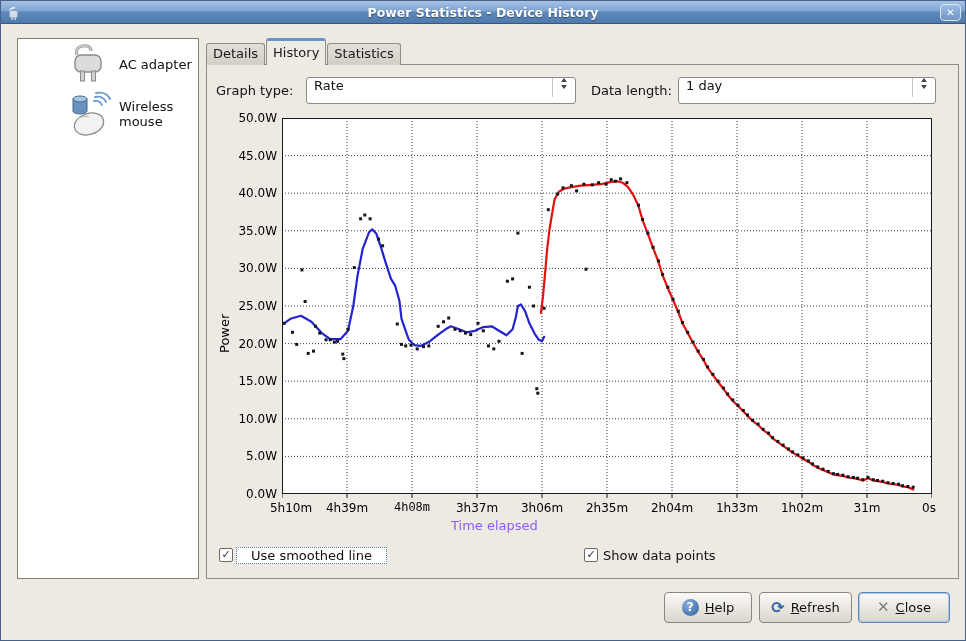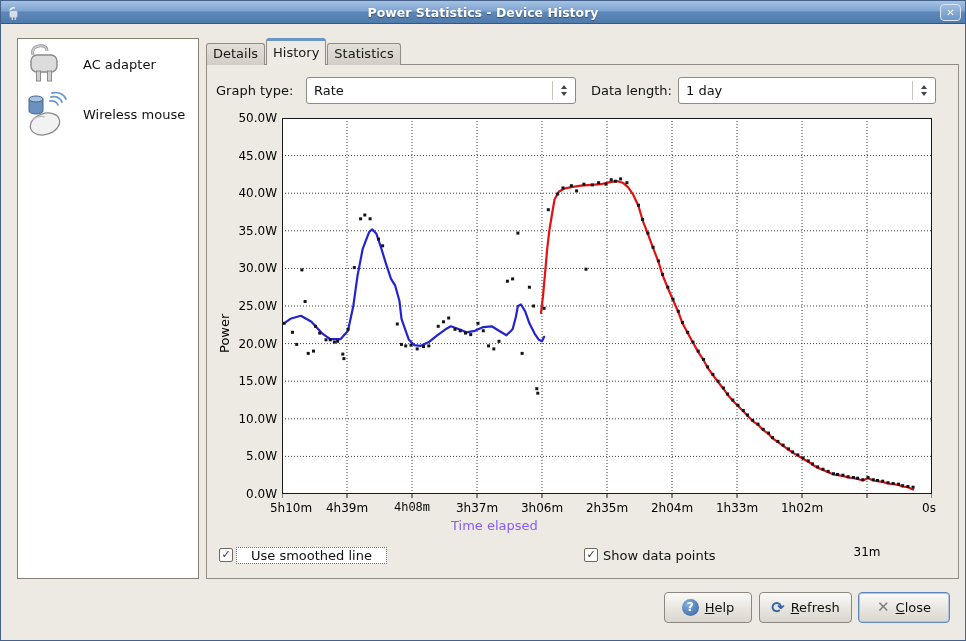--- a/index.html
+++ b/index.html
@@ -11,35 +11,35 @@
             background:linear-gradient(#a6c2e2 0%,#7da4d3 45%,#5e88ba 50%,#4f7aac 100%);
             border-bottom:1px solid #3a567c;display:flex;align-items:center;justify-content:center;}
   .titlebar .title{color:#fff;font-weight:bold;font-size:12.5px;text-shadow:0 1px 1px rgba(0,0,0,.4);}
   .tb-icon{position:absolute;left:5px;top:3px;width:17px;height:17px;}
   .tb-close{position:absolute;right:4px;top:3px;width:21px;height:17px;cursor:default;
             background:linear-gradient(#9dbce2,#6d96c6);border:1px solid #d9e5f3;border-radius:4px;
             color:#fff;font-size:10px;line-height:15px;text-align:center;font-weight:bold;}
   
   .sidebar{position:absolute;left:16px;top:37px;width:182px;height:541px;background:#fff;
            border:1px solid #857f74;}
-  .dev-row{height:50px;display:flex;align-items:center;gap:16px;padding-left:5px;font-size:13px;color:#111;}
+  .dev-row{height:50px;display:flex;align-items:center;gap:8px;padding-left:5px;font-size:13px;color:#111;margin-left:44px;}
   .dev-row.selected{background:linear-gradient(#6e97c4,#5480b1);color:#fff;}
   .dev-icon{width:44px;height:46px;flex:0 0 44px;}
   
   .tabbar{position:absolute;left:205px;top:39px;height:25px;display:flex;align-items:flex-end;z-index:3;}
   .tab{height:22px;line-height:20px;padding:0 6px;font-size:13px;color:#1a1a1a;cursor:default;
        background:linear-gradient(#e3dfd9,#d2cec7);border:1px solid #918d86;border-bottom:none;
        border-radius:3px 3px 0 0;margin-right:1px;}
   .tab.active{height:27px;line-height:23px;background:#eeebe5;border-top:3px solid #6b95c4;}
   .notebook{position:absolute;left:205px;top:63px;width:753px;height:515px;background:#edeae4;
             border:1px solid #918d86;}
   
   .ctl-label{position:absolute;font-size:13px;color:#111;}
   .combo{position:absolute;height:27px;background:#fff;border:1px solid #8f8b84;border-radius:3px;
-         display:flex;align-items:center;font-size:13px;color:#111;cursor:default;}
+         display:flex;font-size:13px;color:#111;cursor:default;}
   .combo .val{flex:1;padding-left:7px;}
   .combo .sep{width:1px;height:19px;background:#c9c5be;}
   .combo .arrows{width:22px;display:flex;flex-direction:column;align-items:center;gap:3px;}
   .arr-up{width:0;height:0;border-left:3.5px solid transparent;border-right:3.5px solid transparent;
           border-bottom:4.5px solid #444;}
   .arr-dn{width:0;height:0;border-left:3.5px solid transparent;border-right:3.5px solid transparent;
           border-top:4.5px solid #444;}
   
   .plot-box{position:absolute;left:281px;top:117px;width:650px;height:381px;}
   .grid{stroke:#3d3d3d;stroke-width:1;stroke-dasharray:1 2;}
@@ -304,21 +304,21 @@
   <div id="xticks">
       <span class="xtick" style="left: 260px; top: 500px;">5h10m</span>
       <span class="xtick" style="left: 316px; top: 500px;">4h39m</span>
       <span class="xtick" style="left: 381px; top: 500px; font-family: Liberation Mono, monospace;">4h08m</span>
       <span class="xtick" style="left: 446px; top: 500px;">3h37m</span>
       <span class="xtick" style="left: 511px; top: 500px;">3h06m</span>
       <span class="xtick" style="left: 576px; top: 500px;">2h35m</span>
       <span class="xtick" style="left: 641px; top: 500px;">2h04m</span>
       <span class="xtick" style="left: 706px; top: 500px;">1h33m</span>
       <span class="xtick" style="left: 771px; top: 500px;">1h02m</span>
-      <span class="xtick" style="left: 836px; top: 500px; margin-top: 44px;">31m</span>
+      <span class="xtick" style="left: 836px; top: 500px;">31m</span>
       <span class="xtick" style="left: 898px; top: 500px;">0s</span>
     </div>
   <div class="xlabel">Time elapsed</div>
 
   <span class="checkbox" style="left:218px;top:547px;"><span>✓</span></span>
   <span class="cb-label focused" style="left:235px;top:546px;">Use smoothed line</span>
   <span class="checkbox" style="left:583px;top:547px;"><span>✓</span></span>
   <span class="cb-label" style="left:602px;top:547px;">Show data points</span>
 
   <button class="btn" style="left:663px;top:591px;width:88px;">

